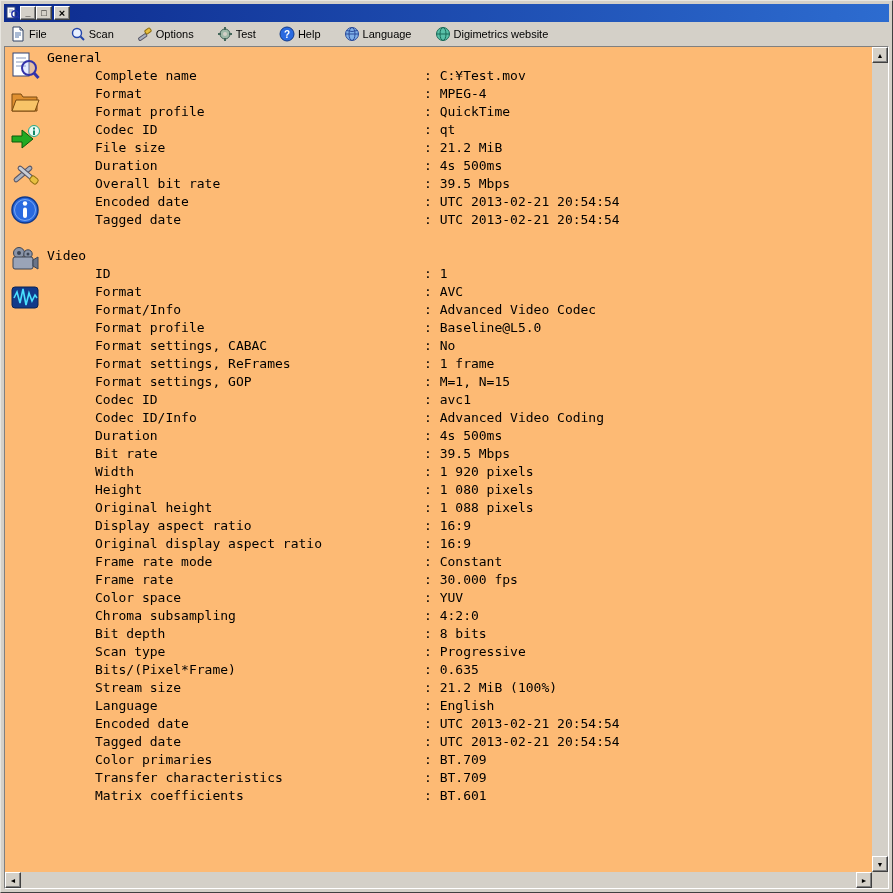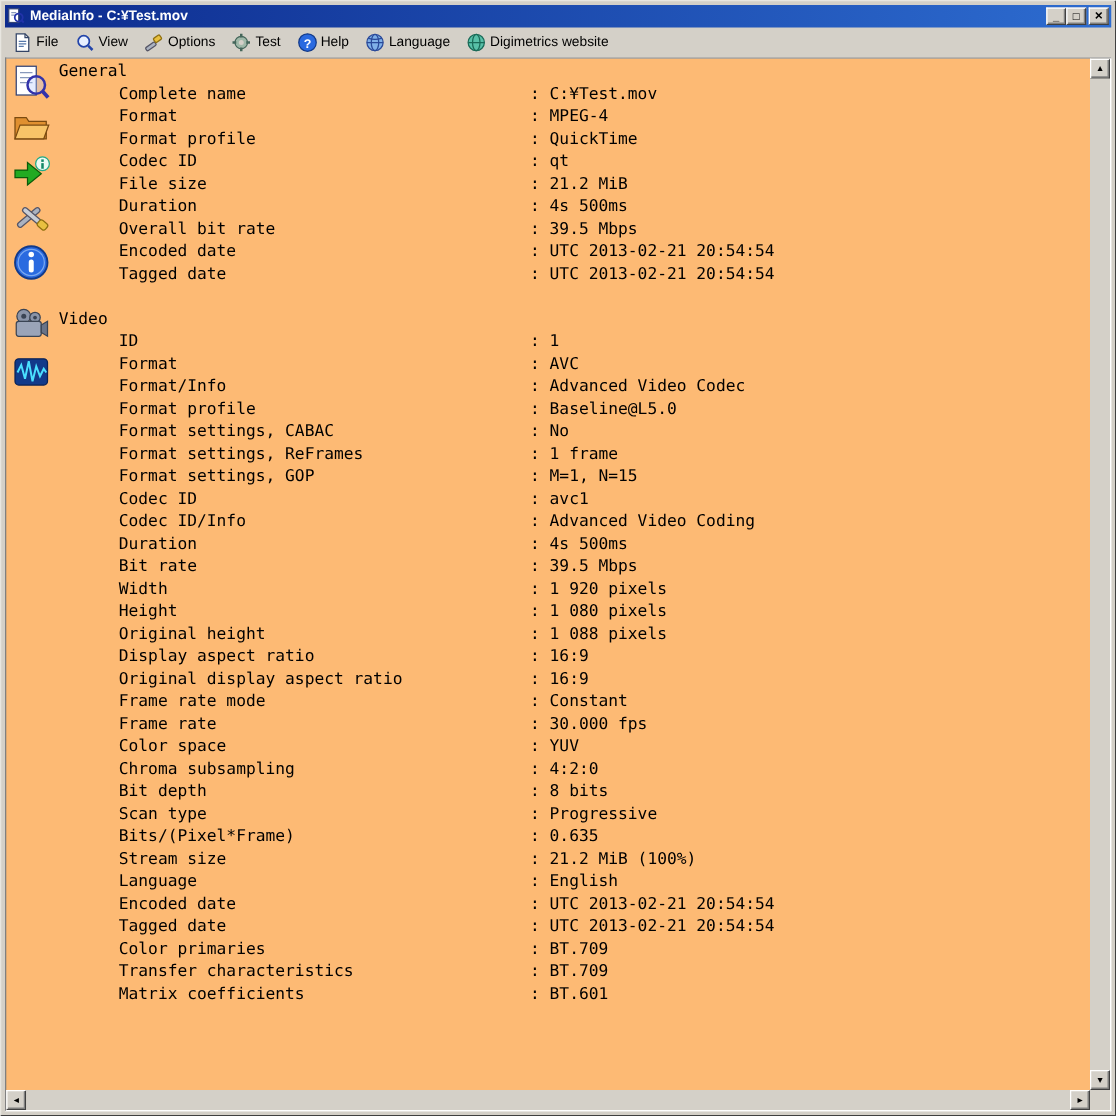--- a/index.html
+++ b/index.html
@@ -12,21 +12,21 @@
     display:flex;align-items:center;padding:0 2px;color:#fff;}
   .app-icon{width:14px;height:14px;display:inline-block;}
   .title{flex:1;font-size:11px;font-weight:bold;margin-left:4px;white-space:nowrap;overflow:hidden;}
   .win-btn{width:16px;height:14px;box-sizing:border-box;background:#d4d0c8;
     border:1px solid;border-color:#ffffff #404040 #404040 #ffffff;
     box-shadow:inset -1px -1px 0 #808080;
     font-size:9px;line-height:11px;text-align:center;color:#000;padding:0;margin-left:0;
     font-family:"Liberation Sans",sans-serif;font-weight:bold;cursor:default;}
   .win-btn.close{margin-left:2px;font-size:11px;line-height:10px;}
   
-  .toolbar{flex:0 0 22px;height:22px;display:flex;align-items:center;padding:1px 2px;gap:2px;}
+  .toolbar{flex:0 0 22px;height:22px;display:flex;align-items:center;padding:1px 2px;gap:12px;}
   .tool-item{display:flex;align-items:center;gap:3px;padding:2px 7px 2px 4px;font-size:11px;color:#000;cursor:default;}
   .tool-item svg{display:block;}
   
   .client{flex:1;border:1px solid;border-color:#808080 #ffffff #ffffff #808080;
     box-shadow:inset 1px 1px 0 #404040;background:#ffffff;
     display:grid;grid-template-columns:1fr 16px;grid-template-rows:1fr 16px;min-height:0;}
   .viewport{grid-column:1;grid-row:1;position:relative;overflow:hidden;background:#fdba74;}
   .icon-strip{position:absolute;left:5px;top:0;width:34px;}
   .strip-icon{position:absolute;left:0;width:30px;height:30px;}
   .lines{position:absolute;left:42px;top:2px;right:0;
@@ -52,21 +52,20 @@
   <div class="titlebar">
     <span class="app-icon">
       <svg width="14" height="14" viewBox="0 0 14 14">
         <rect x="1" y="1" width="8" height="11" fill="#ffffff" stroke="#334477"></rect>
         <line x1="3" y1="4" x2="7" y2="4" stroke="#8899bb"></line>
         <line x1="3" y1="6" x2="7" y2="6" stroke="#8899bb"></line>
         <circle cx="9" cy="8" r="3.2" fill="none" stroke="#2233aa" stroke-width="1.4"></circle>
         <line x1="11.3" y1="10.3" x2="13" y2="12" stroke="#2233aa" stroke-width="1.6"></line>
       </svg>
     </span>
-    <span class="title">MediaInfo - C:¥Test.mov</span>
     <button class="win-btn">_</button>
     <button class="win-btn">□</button>
     <button class="win-btn close">×</button>
   </div>
 
   <div class="toolbar">
     <div class="tool-item">
       <span>
         <svg width="16" height="16" viewBox="0 0 16 16">
           <path d="M3,1 h7 l3,3 v11 h-10 z" fill="#ffffff" stroke="#334466"></path>
@@ -78,21 +77,21 @@
       </span>
       <span>File</span>
     </div>
     <div class="tool-item">
       <span>
         <svg width="16" height="16" viewBox="0 0 16 16">
           <circle cx="7" cy="7" r="4.5" fill="#e8f0ff" stroke="#2244aa" stroke-width="1.4"></circle>
           <line x1="10.5" y1="10.5" x2="14" y2="14" stroke="#2244aa" stroke-width="2"></line>
         </svg>
       </span>
-      <span>View</span>
+      <span>Scan</span>
     </div>
     <div class="tool-item">
       <span>
         <svg width="16" height="16" viewBox="0 0 16 16">
           <rect x="1" y="10" width="9" height="3" rx="1" transform="rotate(-35 5 11)" fill="#aab2c0" stroke="#556"></rect>
           <rect x="8" y="3" width="6" height="4" rx="1" transform="rotate(-35 11 5)" fill="#e8c040" stroke="#907010"></rect>
         </svg>
       </span>
       <span>Options</span>
     </div>

